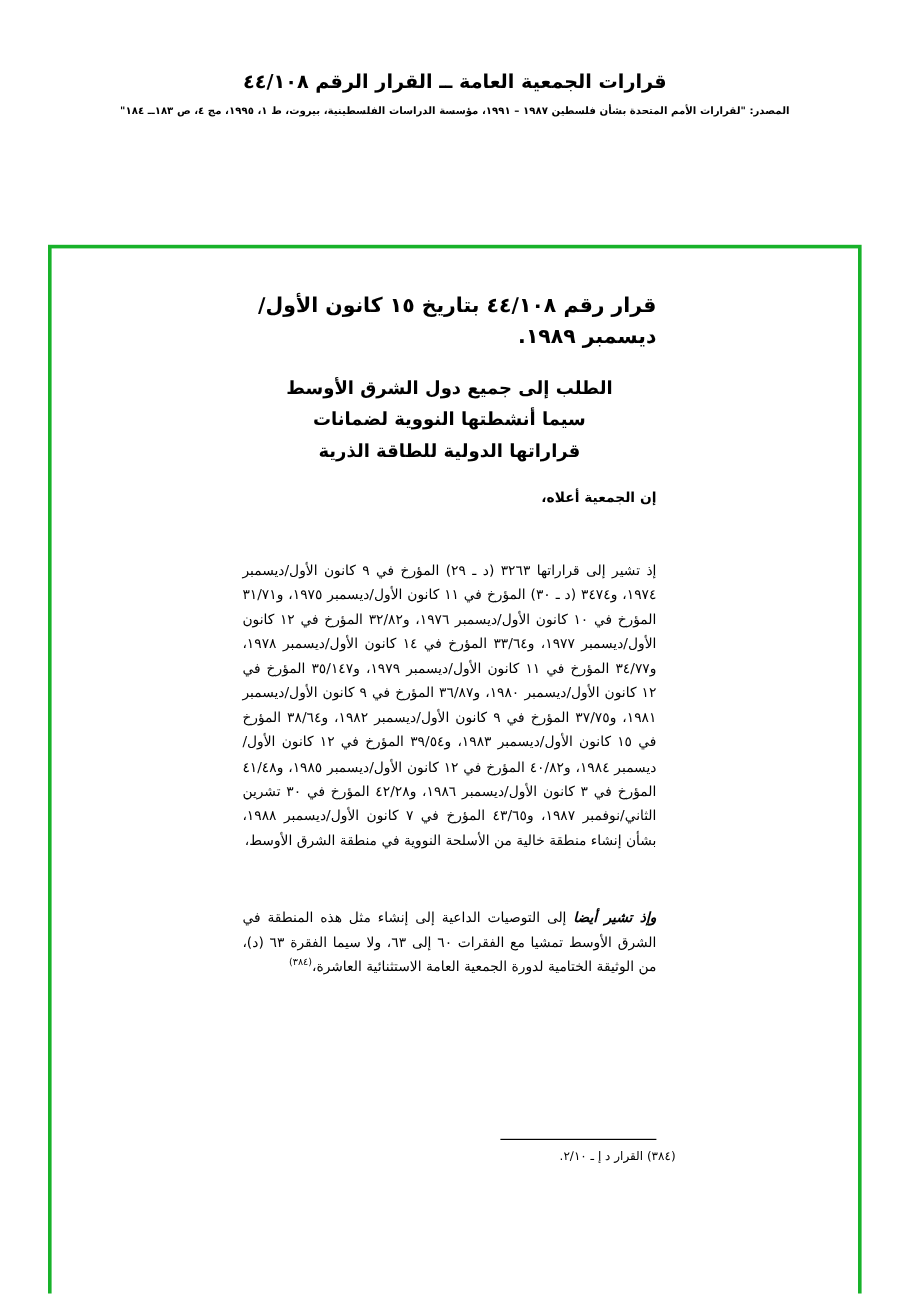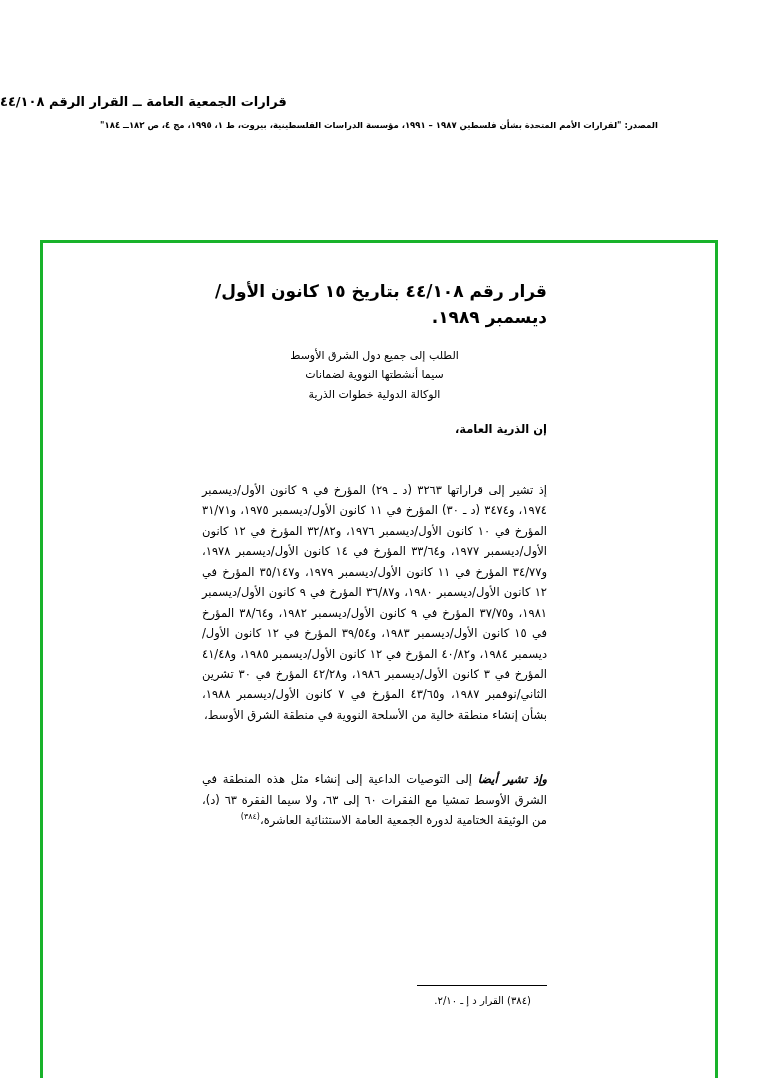--- a/index.html
+++ b/index.html
@@ -15,24 +15,24 @@
     position: relative;
     overflow: hidden;
   }
   .page {
     width: 758px;
     height: 1078px;
     position: relative;
     box-sizing: border-box;
   }
   .doc-title {
-    text-align: left;
+    text-align: center;
     font-weight: bold;
-    font-size: 13px;
-    margin-top: 94px;
+    font-size: 16px;
+    margin-top: 58px;
     letter-spacing: 0px;
   }
   .doc-source {
     text-align: center;
     font-weight: bold;
     font-size: 8.5px;
     margin-top: 11px;
     padding: 0 28px;
   }
   .frame {
@@ -53,22 +53,22 @@
     text-align: right;
     direction: rtl;
   }
   .res-head {
     font-size: 17px;
     font-weight: bold;
     line-height: 1.5;
     margin-bottom: 16px;
   }
   .res-subtitle {
-    font-size: 11px;
-    font-weight: normal;
+    font-size: 15px;
+    font-weight: bold;
     line-height: 1.75;
     text-align: center;
     margin-bottom: 18px;
   }
   .res-subtitle div { white-space: nowrap; }
   .assembly {
     font-size: 11.5px;
     font-weight: bold;
     margin-bottom: 12px;
   }
@@ -87,21 +87,21 @@
   }
   .footnote-rule {
     position: absolute;
     right: 168px;
     top: 742px;
     width: 130px;
     border-top: 1px solid #000;
   }
   .footnote {
     position: absolute;
-    right: 184px;
+    right: 152px;
     top: 752px;
     width: 345px;
     font-size: 10px;
     text-align: right;
     direction: rtl;
   }
 </style>
 </head>
 <body>
 
@@ -112,24 +112,24 @@
 
   <div class="frame">
 
     <div class="content">
 
       <div class="res-head">قرار رقم ٤٤/١٠٨ بتاريخ ١٥ كانون الأول/ديسمبر ١٩٨٩.</div>
 
       <div class="res-subtitle">
         <div>الطلب إلى جميع دول الشرق الأوسط</div>
         <div>سيما أنشطتها النووية لضمانات</div>
-        <div>الوكالة الدولية خطوات الذرية</div>
+        <div>قراراتها الدولية للطاقة الذرية</div>
       </div>
 
-      <div class="assembly">إن الذرية العامة،</div>
+      <div class="assembly">إن الجمعية أعلاه،</div>
 
       <div class="para">
         <span>إذ تشير إلى قراراتها ٣٢٦٣ (د ـ ٢٩) المؤرخ في ٩ كانون الأول/ديسمبر ١٩٧٤، و٣٤٧٤ (د ـ ٣٠) المؤرخ في ١١ كانون الأول/ديسمبر ١٩٧٥، و٣١/٧١ المؤرخ في ١٠ كانون الأول/ديسمبر ١٩٧٦، و٣٢/٨٢ المؤرخ في ١٢ كانون الأول/ديسمبر ١٩٧٧، و٣٣/٦٤ المؤرخ في ١٤ كانون الأول/ديسمبر ١٩٧٨، و٣٤/٧٧ المؤرخ في ١١ كانون الأول/ديسمبر ١٩٧٩، و٣٥/١٤٧ المؤرخ في ١٢ كانون الأول/ديسمبر ١٩٨٠، و٣٦/٨٧ المؤرخ في ٩ كانون الأول/ديسمبر ١٩٨١، و٣٧/٧٥ المؤرخ في ٩ كانون الأول/ديسمبر ١٩٨٢، و٣٨/٦٤ المؤرخ في ١٥ كانون الأول/ديسمبر ١٩٨٣، و٣٩/٥٤ المؤرخ في ١٢ كانون الأول/ديسمبر ١٩٨٤، و٤٠/٨٢ المؤرخ في ١٢ كانون الأول/ديسمبر ١٩٨٥، و٤١/٤٨ المؤرخ في ٣ كانون الأول/ديسمبر ١٩٨٦، و٤٢/٢٨ المؤرخ في ٣٠ تشرين الثاني/نوفمبر ١٩٨٧، و٤٣/٦٥ المؤرخ في ٧ كانون الأول/ديسمبر ١٩٨٨، بشأن إنشاء منطقة خالية من الأسلحة النووية في منطقة الشرق الأوسط،</span>
       </div>
 
       <div class="para">
         <b>وإذ تشير أيضا</b><span> إلى التوصيات الداعية إلى إنشاء مثل هذه المنطقة في الشرق الأوسط تمشيا مع الفقرات ٦٠ إلى ٦٣، ولا سيما الفقرة ٦٣ (د)، من الوثيقة الختامية لدورة الجمعية العامة الاستثنائية العاشرة،</span><span class="sup">(٣٨٤)</span>
       </div>
 
 

